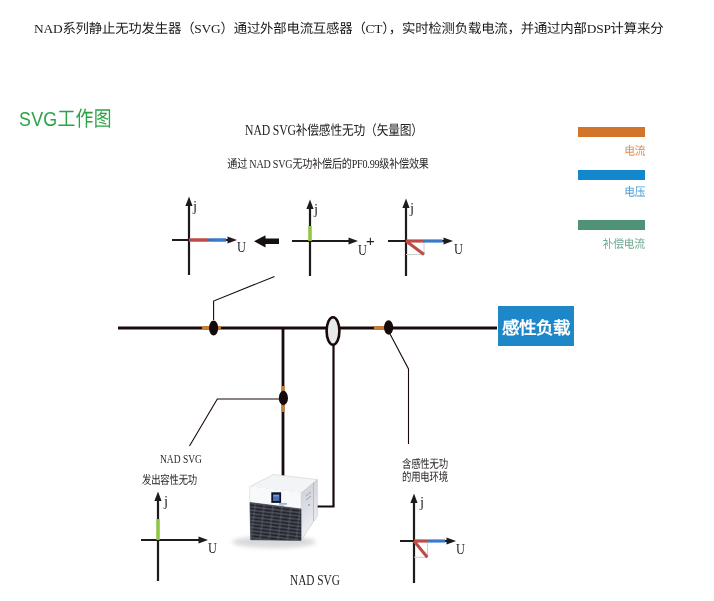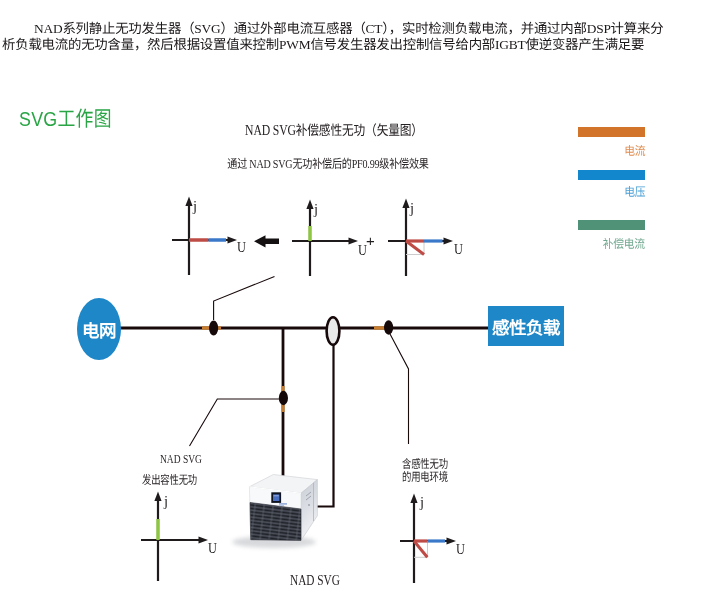--- a/index.html
+++ b/index.html
@@ -21,21 +21,21 @@
   .sw-comp{left:578px;top:220px;background:#4f9277;}
   .lb-current{right:69px;top:141px;color:#e08d51;}
   .lb-voltage{right:69px;top:182px;color:#4ba0d6;}
   .lb-comp{right:69px;top:234px;color:#71a78f;}
   .jlab{font-size:14.5px;line-height:14px;color:#221e1f;}
   .ulab{font-size:15px;line-height:13px;color:#221e1f;transform:scaleX(0.82);transform-origin:0 0;}
   .plus{font-size:15px;line-height:13px;color:#221e1f;font-family:"Liberation Sans",sans-serif;}
   .node{display:flex;align-items:center;justify-content:center;background:#1e87c8;color:#ffffff;
         font-family:"Liberation Sans","DejaVu Sans",sans-serif;font-weight:bold;}
   .grid-node{left:77px;top:298px;width:44px;height:62px;border-radius:50%;font-size:17.5px;letter-spacing:-0.5px;}
-  .load-node{left:488px;top:306px;width:76px;height:40px;font-size:17.5px;letter-spacing:-0.5px;}
+  .load-node{left:498px;top:306px;width:76px;height:40px;font-size:17.5px;letter-spacing:-0.5px;}
   .cap{white-space:nowrap;color:#241f20;}
   .cap-en{font-size:12.5px;letter-spacing:0;transform:scaleX(0.76);transform-origin:0 0;}
   .cap-cn{font-size:12px;letter-spacing:-0.25px;transform:scaleX(0.78);transform-origin:0 0;}
   .dev-label{left:290px;top:572px;font-size:14.5px;letter-spacing:0;color:#241f20;transform:scaleX(0.78);transform-origin:0 0;}
 </style>
 </head>
 <body>
 
 <div class="stage">
 
@@ -149,21 +149,20 @@
       <polygon points="456,541 446.5,537.4 446.5,544.6" fill="#1f1b1c"></polygon>
       <polyline points="427.5,541 427.5,557.3 414,557.3" fill="none" stroke="#cccccc" stroke-width="1"></polyline>
       <line x1="414" y1="541" x2="427.5" y2="541" stroke="#be4b45" stroke-width="3.2"></line>
       <line x1="427.5" y1="541" x2="445" y2="541" stroke="#3a79c9" stroke-width="3.2"></line>
       <line x1="414" y1="541" x2="427.3" y2="557.3" stroke="#be4b45" stroke-width="3"></line>
     </g>
   </svg>
 
   <div class="abs intro">
     <div class="l l1">NAD系列静止无功发生器（SVG）通过外部电流互感器（CT），实时检测负载电流，并通过内部DSP计算来分</div>
-    <div class="l">析负载电流的无功含量，然后根据设置值来控制PWM信号发生器发出控制信号给内部IGBT使逆变器产生满足要</div>
   </div>
 
   <div class="abs page-title">SVG工作图</div>
   <div class="abs vec-title">NAD SVG补偿感性无功（矢量图）</div>
   <div class="abs vec-subtitle">通过 NAD SVG无功补偿后的PF0.99级补偿效果</div>
 
   <div class="abs legend-swatch sw-current"></div>
   <div class="abs legend-label lb-current">电流</div>
   <div class="abs legend-swatch sw-voltage"></div>
   <div class="abs legend-label lb-voltage">电压</div>
@@ -175,21 +174,20 @@
   <span class="abs jlab" style="left:314px;top:202px">j</span>
   <span class="abs ulab" style="left:358px;top:244px">U</span>
   <span class="abs plus" style="left:366px;top:234px">+</span>
   <span class="abs jlab" style="left:410px;top:201px">j</span>
   <span class="abs ulab" style="left:454px;top:243px">U</span>
   <span class="abs jlab" style="left:164px;top:494px">j</span>
   <span class="abs ulab" style="left:208px;top:542px">U</span>
   <span class="abs jlab" style="left:420px;top:495px">j</span>
   <span class="abs ulab" style="left:456px;top:543px">U</span>
 
-  <div class="abs node grid-node">电网</div>
   <div class="abs node load-node">感性负载</div>
 
   <div class="abs cap cap-en" style="left:160px;top:452px">NAD SVG</div>
   <div class="abs cap cap-cn" style="left:142px;top:470px">发出容性无功</div>
   <div class="abs cap cap-cn" style="left:402px;top:454px">含感性无功</div>
   <div class="abs cap cap-cn" style="left:402px;top:467px">的用电环境</div>
   <div class="abs dev-label">NAD SVG</div>
 
 </div>
 

